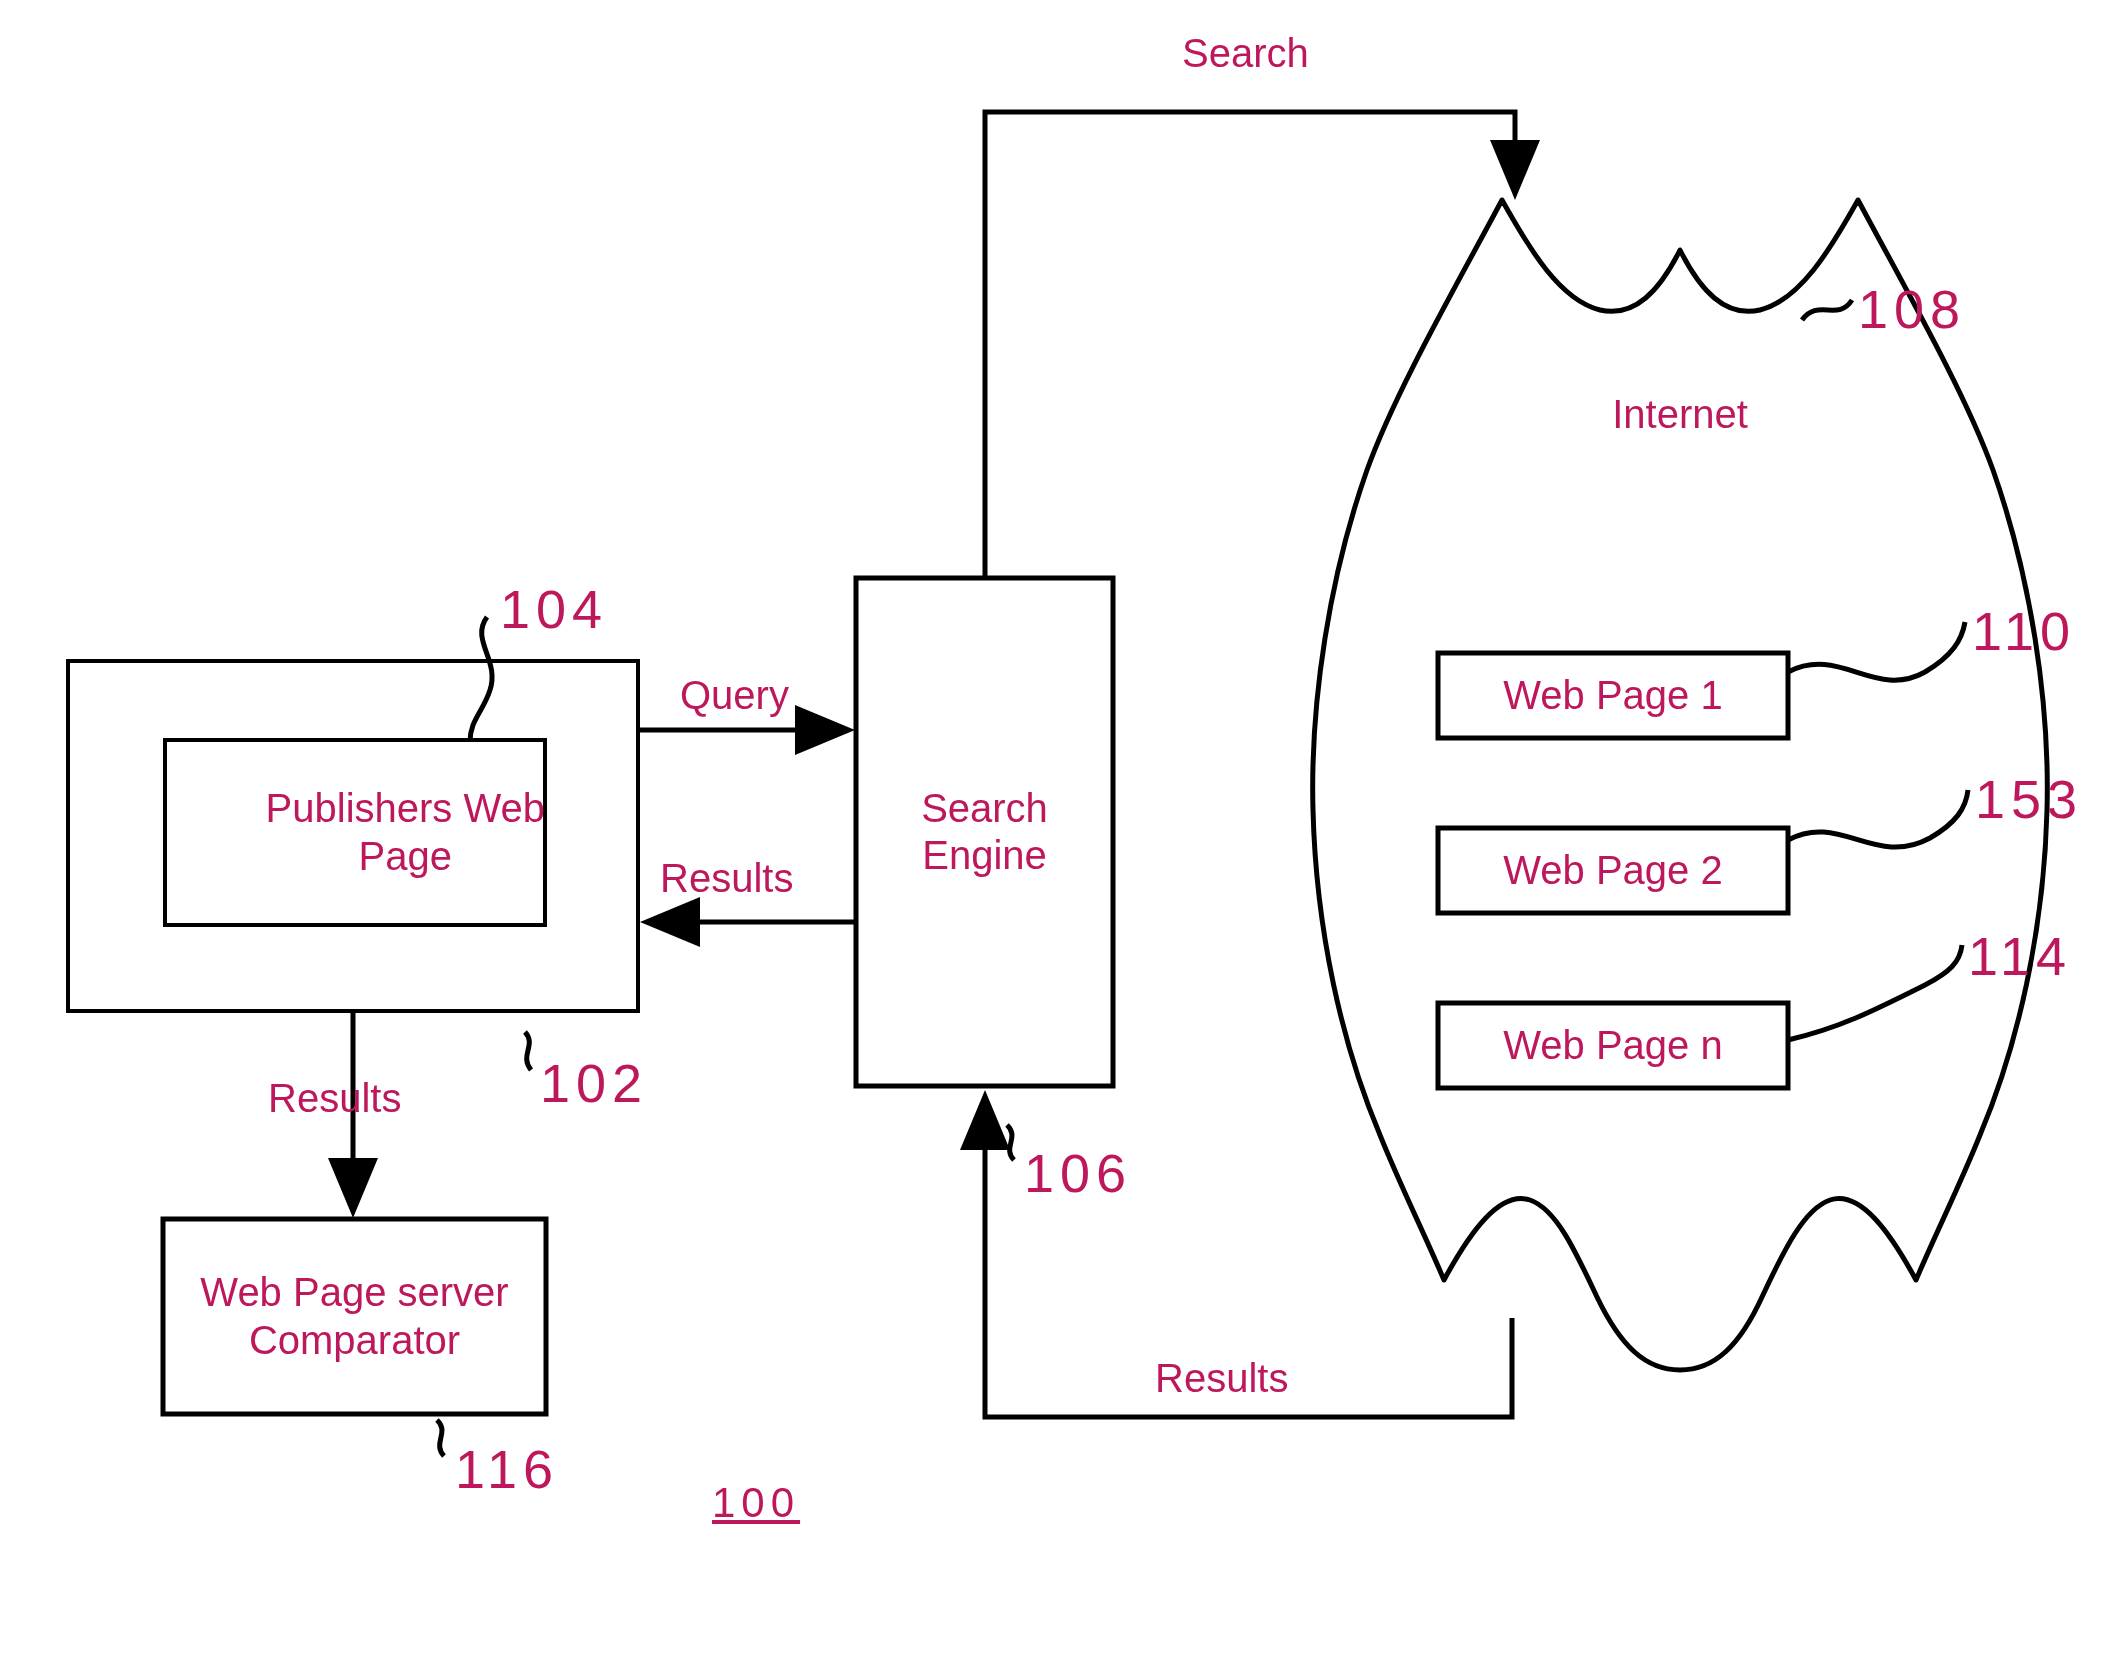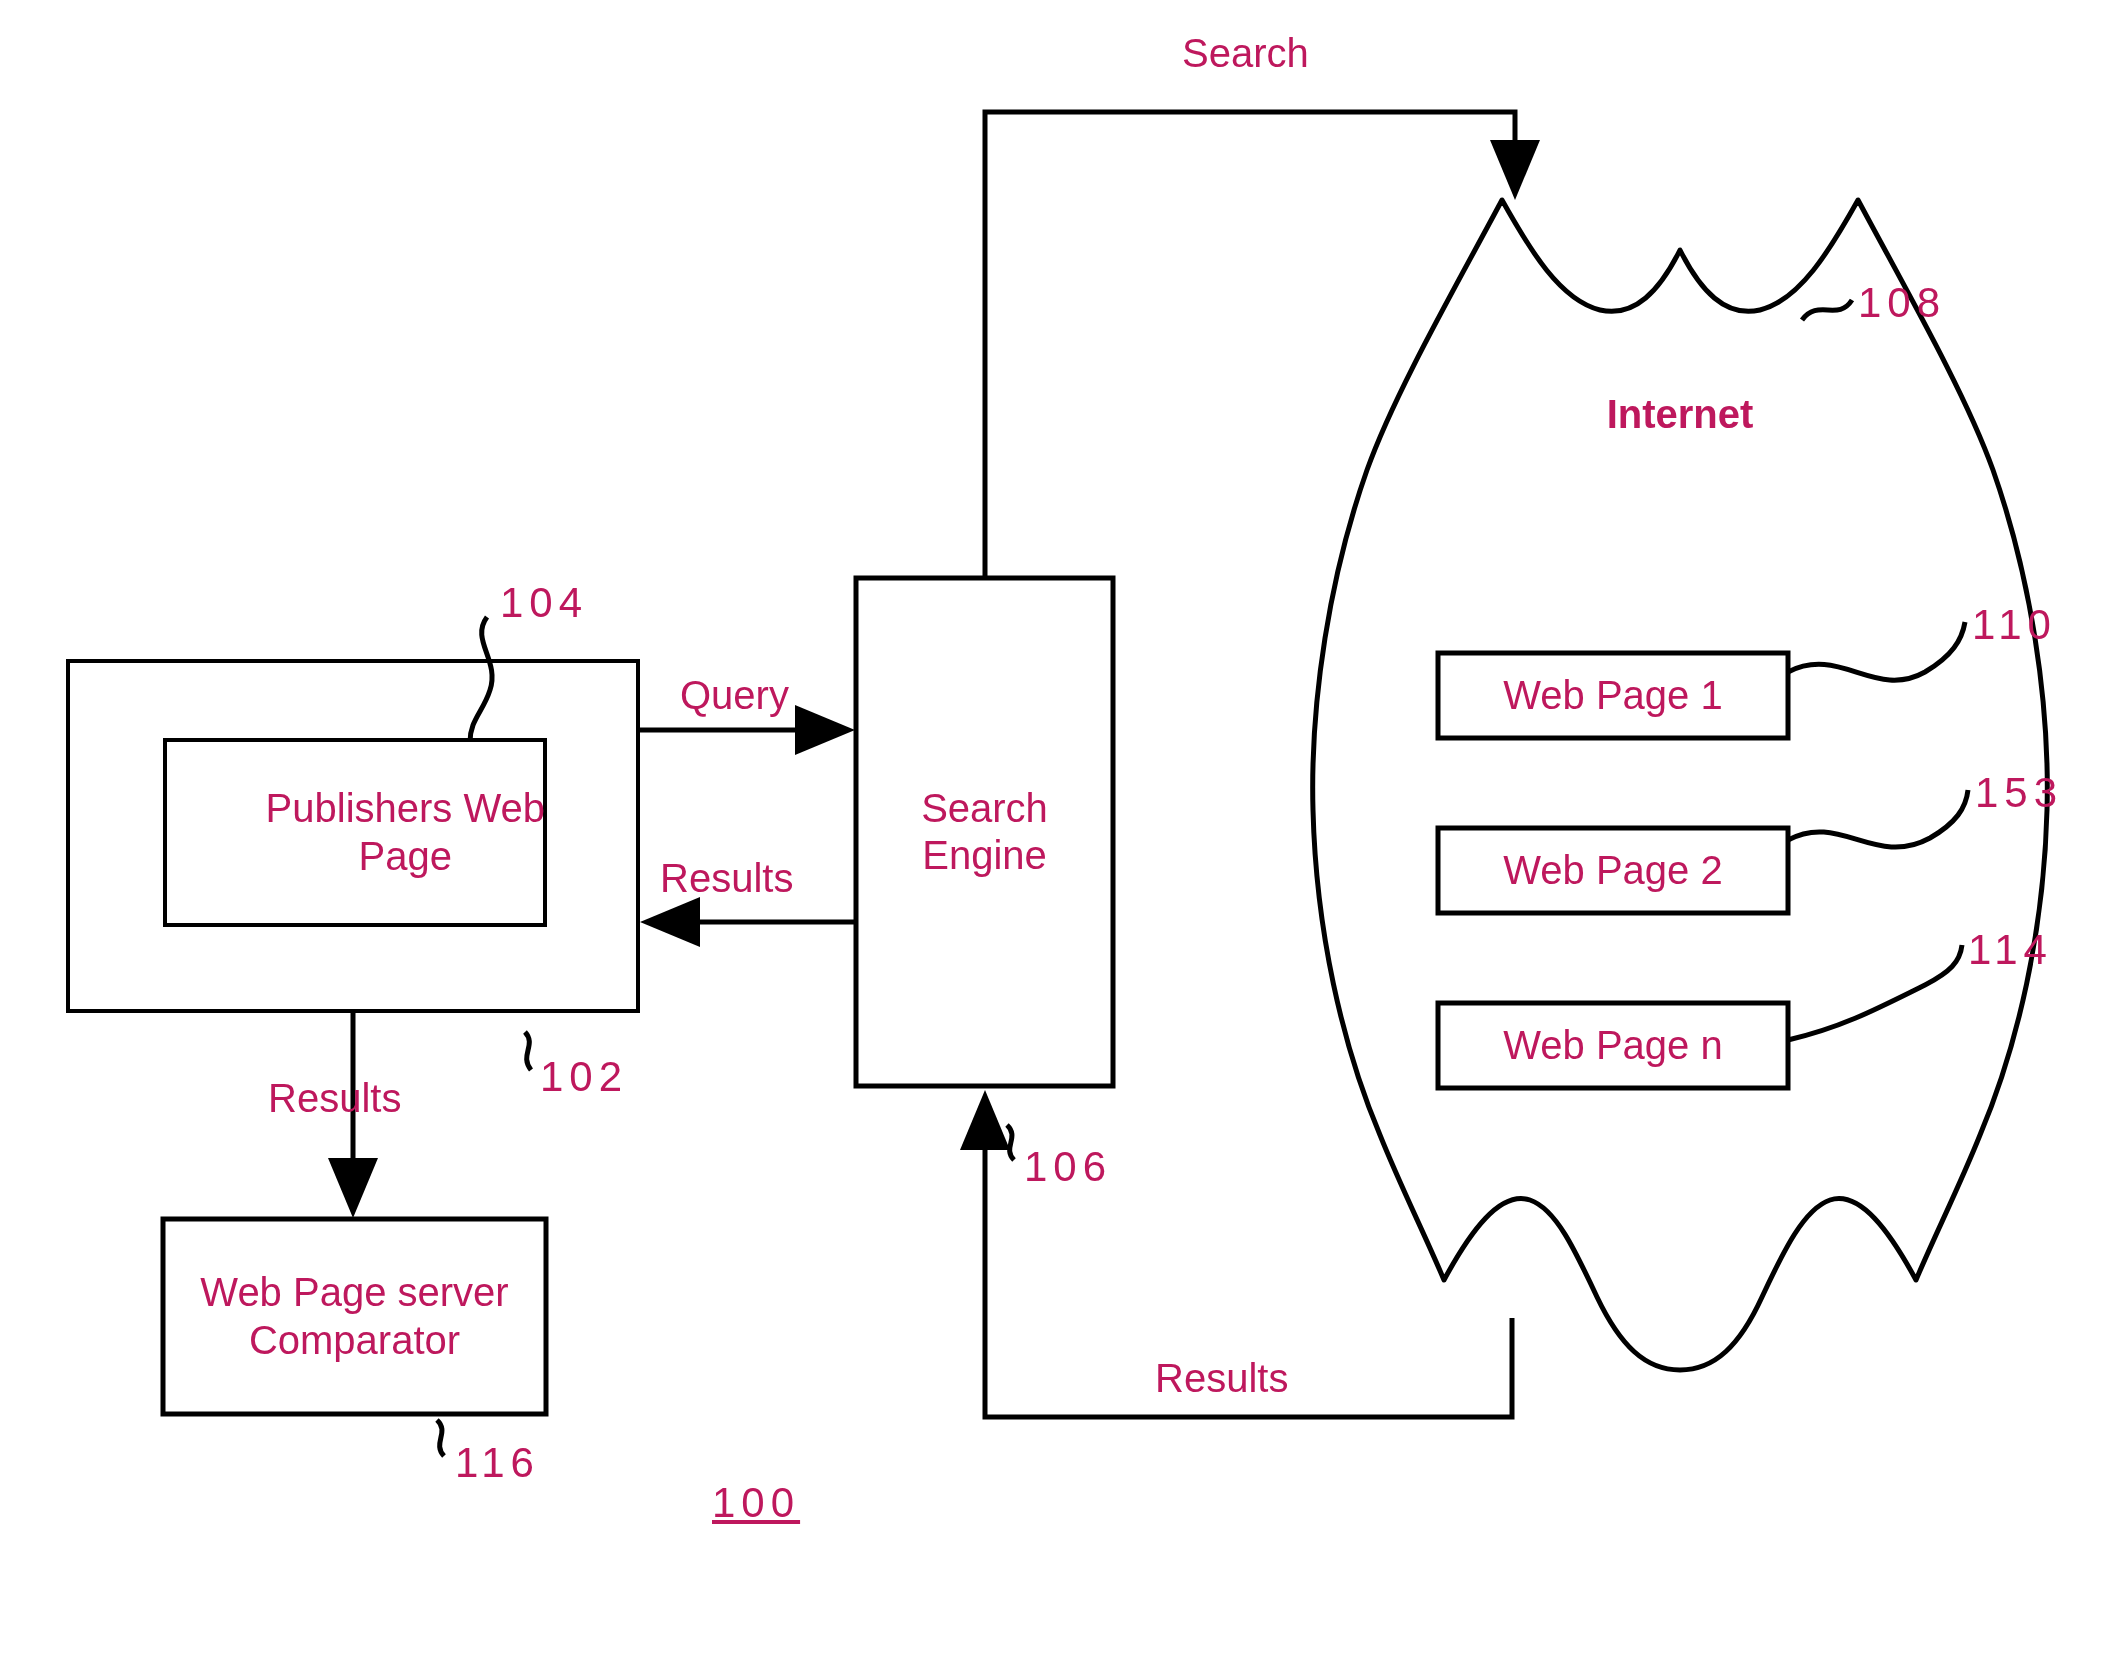--- a/index.html
+++ b/index.html
@@ -33,21 +33,21 @@
     line-height: 1.18;
   }
   .box-label {
     text-align: center;
     font-size: 40px;
   }
   .edge-label {
     font-size: 40px;
   }
   .ref-num {
-    font-size: 42px;
+    font-size: 54px;
     letter-spacing: 6px;
   }
   .fig-num {
     font-size: 42px;
     letter-spacing: 6px;
     text-decoration: underline;
     text-align: right;
   }
   .node-text {
     position: absolute;
@@ -138,21 +138,21 @@
   <div class="lbl box-label node-text" style="left:1438px; top:653px; width:350px; height:85px;">
     <span>Web Page 1</span>
   </div>
   <div class="lbl box-label node-text" style="left:1438px; top:828px; width:350px; height:85px;">
     <span>Web Page 2</span>
   </div>
   <div class="lbl box-label node-text" style="left:1438px; top:1003px; width:350px; height:85px;">
     <span>Web Page n</span>
   </div>
 
-  <div class="lbl box-label node-text" style="left:1530px; top:385px; width:300px; height:60px;font-weight:bold;">
+  <div class="lbl box-label node-text" style="left:1530px; top:385px; width:300px; height:60px;">
     <span>Internet</span>
   </div>
 
   <div class="lbl edge-label" style="left:1182px; top:30px;">Search</div>
 
   <div class="lbl edge-label" style="left:680px; top:672px;">Query</div>
 
   <div class="lbl edge-label" style="left:660px; top:855px;">Results</div>
 
   <div class="lbl edge-label" style="left:268px; top:1075px;">Results</div>

